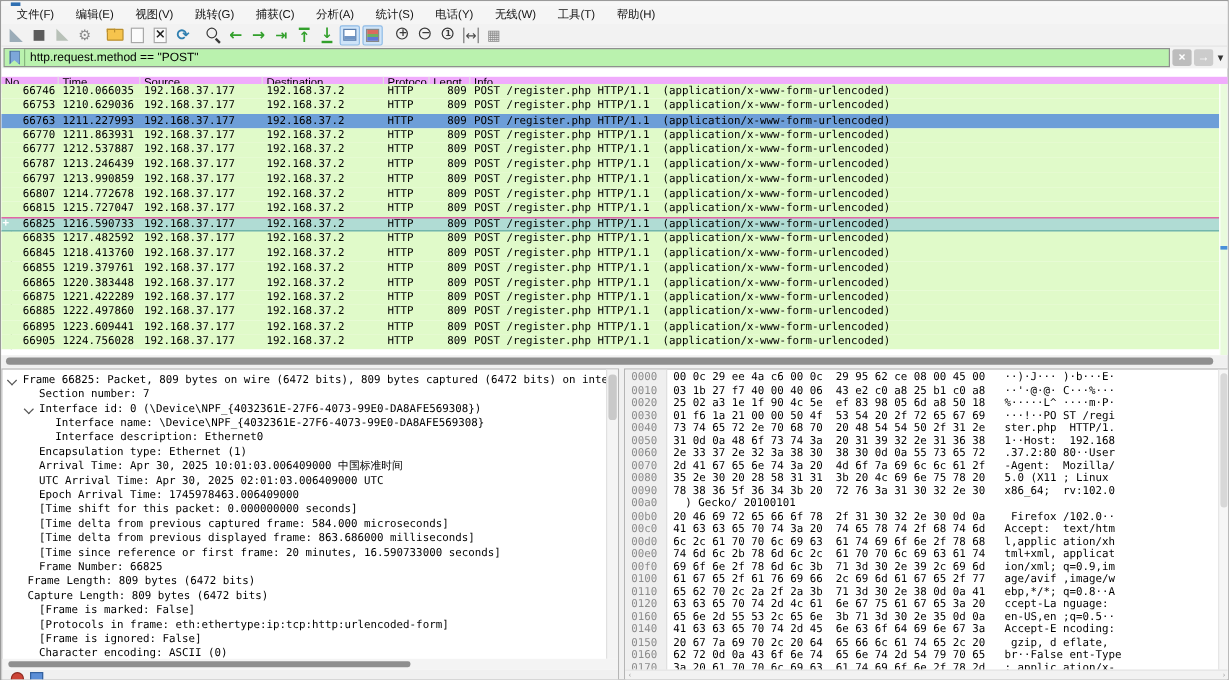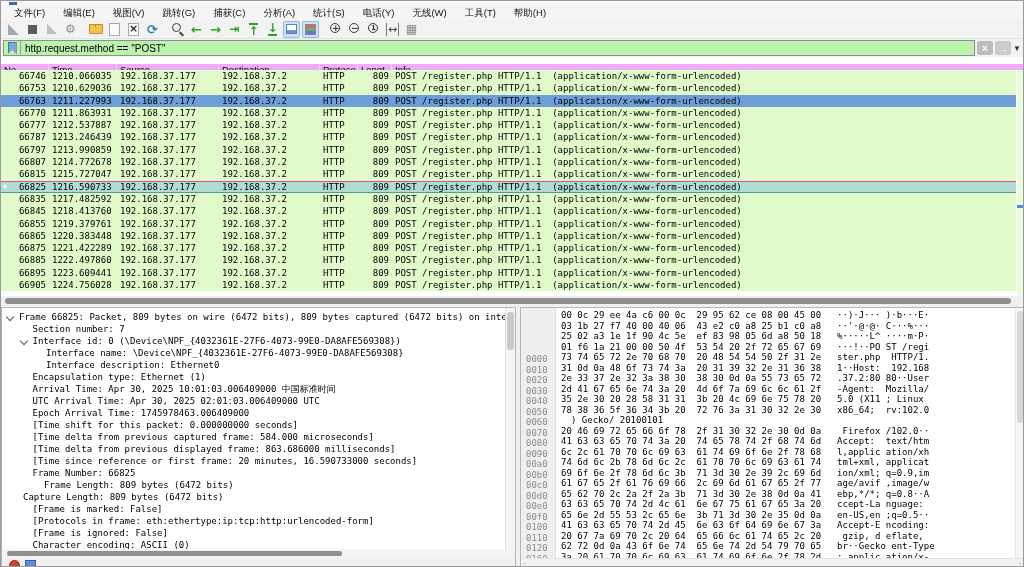--- a/index.html
+++ b/index.html
@@ -78,21 +78,21 @@
   #dhscroll{position:absolute;left:0;right:0;bottom:9px;height:9px;background:#f4f4f4;}
   #dhthumb{position:absolute;left:5px;top:2px;width:335px;height:5px;background:#8f8f8f;border-radius:2px;}
   #dstatus{position:absolute;left:0;right:0;bottom:0;height:9px;background:#f0f0f0;overflow:hidden;}
   #experticon{position:absolute;left:7px;top:2px;width:9px;height:9px;border-radius:50%;background:#cc4437;border:1px solid #8d2b22;}
   #capfileicon{position:absolute;left:23px;top:2px;width:9px;height:9px;background:#5b8ed6;border:1px solid #33619e;}
   #vsplit{position:absolute;left:515px;top:0;width:4px;height:262px;background:#f0f0f0;}
   #hpane{position:absolute;left:519px;top:1px;width:505px;height:261px;background:#ffffff;border:1px solid #b5b5b5;box-sizing:border-box;overflow:hidden;}
   #hexgutter{position:absolute;left:0;top:0;width:34px;height:254px;background:#efefef;border-right:1px solid #e0e0e0;}
   #hexrows{position:absolute;left:0;top:2px;width:100%;font-family:"DejaVu Sans Mono",monospace;font-size:9px;}
   .hrow{display:flex;height:10.5px;line-height:10.5px;white-space:pre;}
-  .off{width:34px;color:#8c8c8c;padding-left:5px;box-sizing:border-box;margin-top:44px;}
+  .off{width:34px;color:#8c8c8c;padding-left:5px;box-sizing:border-box;}
   .hx{margin-left:6px;color:#000;}
   .asc{margin-left:16px;color:#000;}
   #hvscroll{position:absolute;right:0;top:0;width:8px;height:253px;background:#f6f6f6;border-left:1px solid #e6e6e6;}
   #hvthumb{position:absolute;left:1px;right:1px;top:3px;height:112px;background:#d8d8d8;border-radius:3px;}
   #hbstrip{position:absolute;left:0;right:0;bottom:0;height:8px;background:#f2f2f2;border-top:1px solid #e4e4e4;font-size:6px;color:#9a9a9a;display:flex;justify-content:space-between;padding:0 3px;align-items:center;}
 </style>
 </head>
 <body>
 
 <div id="app">
@@ -201,21 +201,21 @@
           <div class="dline" style="padding-left: 44px;"><span>Interface description: Ethernet0</span></div>
           <div class="dline" style="padding-left: 30.5px;"><span>Encapsulation type: Ethernet (1)</span></div>
           <div class="dline" style="padding-left: 30.5px;"><span>Arrival Time: Apr 30, 2025 10:01:03.006409000 中国标准时间</span></div>
           <div class="dline" style="padding-left: 30.5px;"><span>UTC Arrival Time: Apr 30, 2025 02:01:03.006409000 UTC</span></div>
           <div class="dline" style="padding-left: 30.5px;"><span>Epoch Arrival Time: 1745978463.006409000</span></div>
           <div class="dline" style="padding-left: 30.5px;"><span>[Time shift for this packet: 0.000000000 seconds]</span></div>
           <div class="dline" style="padding-left: 30.5px;"><span>[Time delta from previous captured frame: 584.000 microseconds]</span></div>
           <div class="dline" style="padding-left: 30.5px;"><span>[Time delta from previous displayed frame: 863.686000 milliseconds]</span></div>
           <div class="dline" style="padding-left: 30.5px;"><span>[Time since reference or first frame: 20 minutes, 16.590733000 seconds]</span></div>
           <div class="dline" style="padding-left: 30.5px;"><span>Frame Number: 66825</span></div>
-          <div class="dline" style="padding-left: 42px;"><span>Frame Length: 809 bytes (6472 bits)</span></div>
+          <div class="dline" style="padding-left: 21px;"><span>Frame Length: 809 bytes (6472 bits)</span></div>
           <div class="dline" style="padding-left: 21px;"><span>Capture Length: 809 bytes (6472 bits)</span></div>
           <div class="dline" style="padding-left: 30.5px;"><span>[Frame is marked: False]</span></div>
           <div class="dline" style="padding-left: 30.5px;"><span>[Protocols in frame: eth:ethertype:ip:tcp:http:urlencoded-form]</span></div>
           <div class="dline" style="padding-left: 30.5px;"><span>[Frame is ignored: False]</span></div>
           <div class="dline" style="padding-left: 30.5px;"><span>Character encoding: ASCII (0)</span></div>
         </div>
       <div id="dvscroll">
         <div id="dvthumb"></div>
       </div>
       <div id="dhscroll">
@@ -245,21 +245,21 @@
           <div class="hrow"><span class="off">00c0</span><span class="hx">41 63 63 65 70 74 3a 20  74 65 78 74 2f 68 74 6d</span><span class="asc">Accept:  text/htm</span></div>
           <div class="hrow"><span class="off">00d0</span><span class="hx">6c 2c 61 70 70 6c 69 63  61 74 69 6f 6e 2f 78 68</span><span class="asc">l,applic ation/xh</span></div>
           <div class="hrow"><span class="off">00e0</span><span class="hx">74 6d 6c 2b 78 6d 6c 2c  61 70 70 6c 69 63 61 74</span><span class="asc">tml+xml, applicat</span></div>
           <div class="hrow"><span class="off">00f0</span><span class="hx">69 6f 6e 2f 78 6d 6c 3b  71 3d 30 2e 39 2c 69 6d</span><span class="asc">ion/xml; q=0.9,im</span></div>
           <div class="hrow"><span class="off">0100</span><span class="hx">61 67 65 2f 61 76 69 66  2c 69 6d 61 67 65 2f 77</span><span class="asc">age/avif ,image/w</span></div>
           <div class="hrow"><span class="off">0110</span><span class="hx">65 62 70 2c 2a 2f 2a 3b  71 3d 30 2e 38 0d 0a 41</span><span class="asc">ebp,*/*; q=0.8··A</span></div>
           <div class="hrow"><span class="off">0120</span><span class="hx">63 63 65 70 74 2d 4c 61  6e 67 75 61 67 65 3a 20</span><span class="asc">ccept-La nguage: </span></div>
           <div class="hrow"><span class="off">0160</span><span class="hx">65 6e 2d 55 53 2c 65 6e  3b 71 3d 30 2e 35 0d 0a</span><span class="asc">en-US,en ;q=0.5··</span></div>
           <div class="hrow"><span class="off">0140</span><span class="hx">41 63 63 65 70 74 2d 45  6e 63 6f 64 69 6e 67 3a</span><span class="asc">Accept-E ncoding:</span></div>
           <div class="hrow"><span class="off">0150</span><span class="hx">20 67 7a 69 70 2c 20 64  65 66 6c 61 74 65 2c 20</span><span class="asc"> gzip, d eflate, </span></div>
-          <div class="hrow"><span class="off">0160</span><span class="hx">62 72 0d 0a 43 6f 6e 74  65 6e 74 2d 54 79 70 65</span><span class="asc">br··Gecko ent-Type</span></div>
+          <div class="hrow"><span class="off">0160</span><span class="hx">62 72 0d 0a 43 6f 6e 74  65 6e 74 2d 54 79 70 65</span><span class="asc">br··False ent-Type</span></div>
           <div class="hrow"><span class="off">0170</span><span class="hx">3a 20 61 70 70 6c 69 63  61 74 69 6f 6e 2f 78 2d</span><span class="asc">: applic ation/x-</span></div>
         </div>
       <div id="hvscroll">
         <div id="hvthumb"></div>
       </div>
       <div id="hbstrip">
           <span>‹</span>
           <span>›</span>
         </div>
     </div>

